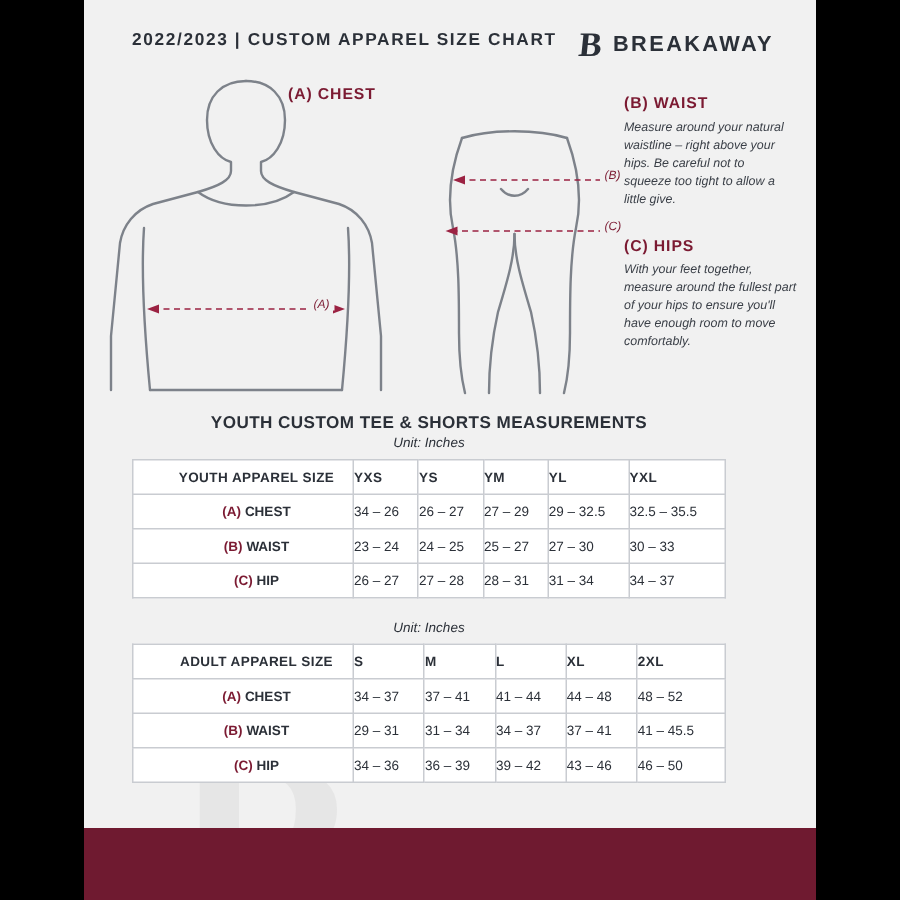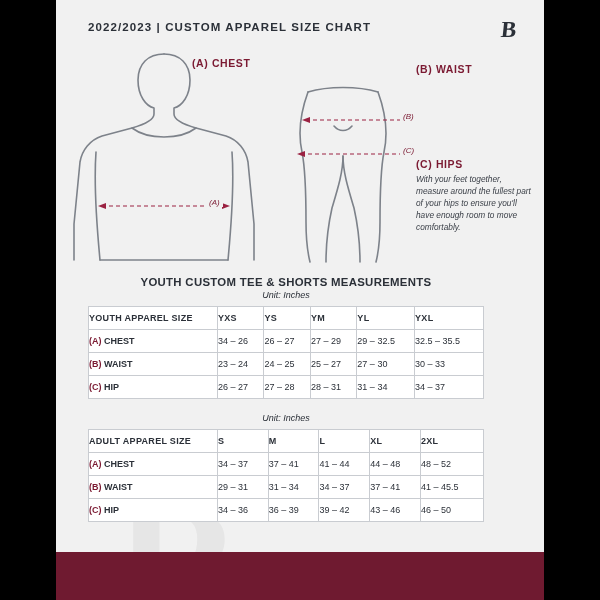--- a/index.html
+++ b/index.html
@@ -145,22 +145,22 @@
     color: #2b3038;
     height: 22px;
     text-align: left;
     padding: 0;
   }
   th {
     font-weight: bold;
     letter-spacing: .3px;
   }
   th.rowhdr, td.rowhdr {
-    text-align: left;
-    padding-left: 0;
+    text-align: center;
+    padding-left: 18px;
     width: 128px;
   }
   td.rowhdr .tag {
     color: #7b1a32;
     font-weight: bold;
   }
   td.rowhdr .nm { font-weight: bold; color: #2b3038; }
   th.rowhdr { font-weight: bold; }
   
   .footer {
@@ -176,20 +176,21 @@
 <body>
 
 <div class="page">
 
   <div class="watermark">B</div>
 
   <div class="header">
     <div class="hdr-title">2022/2023  |  CUSTOM APPAREL SIZE CHART</div>
     <div class="hdr-brand">
       <div class="hdr-brand-mark">B</div>
+      <div class="hdr-brand-name">BREAKAWAY</div>
     </div>
   </div>
 
   <div class="diagram">
 
     <svg class="figsvg" width="488" height="222" viewBox="0 0 488 222">
 
       <g fill="none" stroke="#7d828a" stroke-width="1.6" stroke-linecap="round" stroke-linejoin="round">
 
         <path d="M108 6 C 124 6 134 16 134 32 C 134 48 126 58 118 60 L 118 66 C 118 72 126 76 140 80
@@ -245,20 +246,21 @@
     <div class="dimlabel" style="left:150px; top:150px;">(A)</div>
     <div class="dimlabel" style="left:344px; top:64px;">(B)</div>
     <div class="dimlabel" style="left:344px; top:98px;">(C)</div>
 
     <div class="note note-chest">
       <div class="note-title">(A) CHEST</div>
     </div>
 
     <div class="note note-waist">
       <div class="note-title">(B) WAIST</div>
+      <div class="note-body">Measure around your natural waistline – right above your hips. Be careful not to squeeze too tight to allow a little give.</div>
     </div>
 
     <div class="note note-hips">
       <div class="note-title">(C) HIPS</div>
       <div class="note-body">With your feet together, measure around the fullest part of your hips to ensure you'll have enough room to move comfortably.</div>
     </div>
   </div>
 
   <div class="section" style="top:276px;">
     <div class="sec-title">YOUTH CUSTOM TEE &amp; SHORTS MEASUREMENTS</div>

